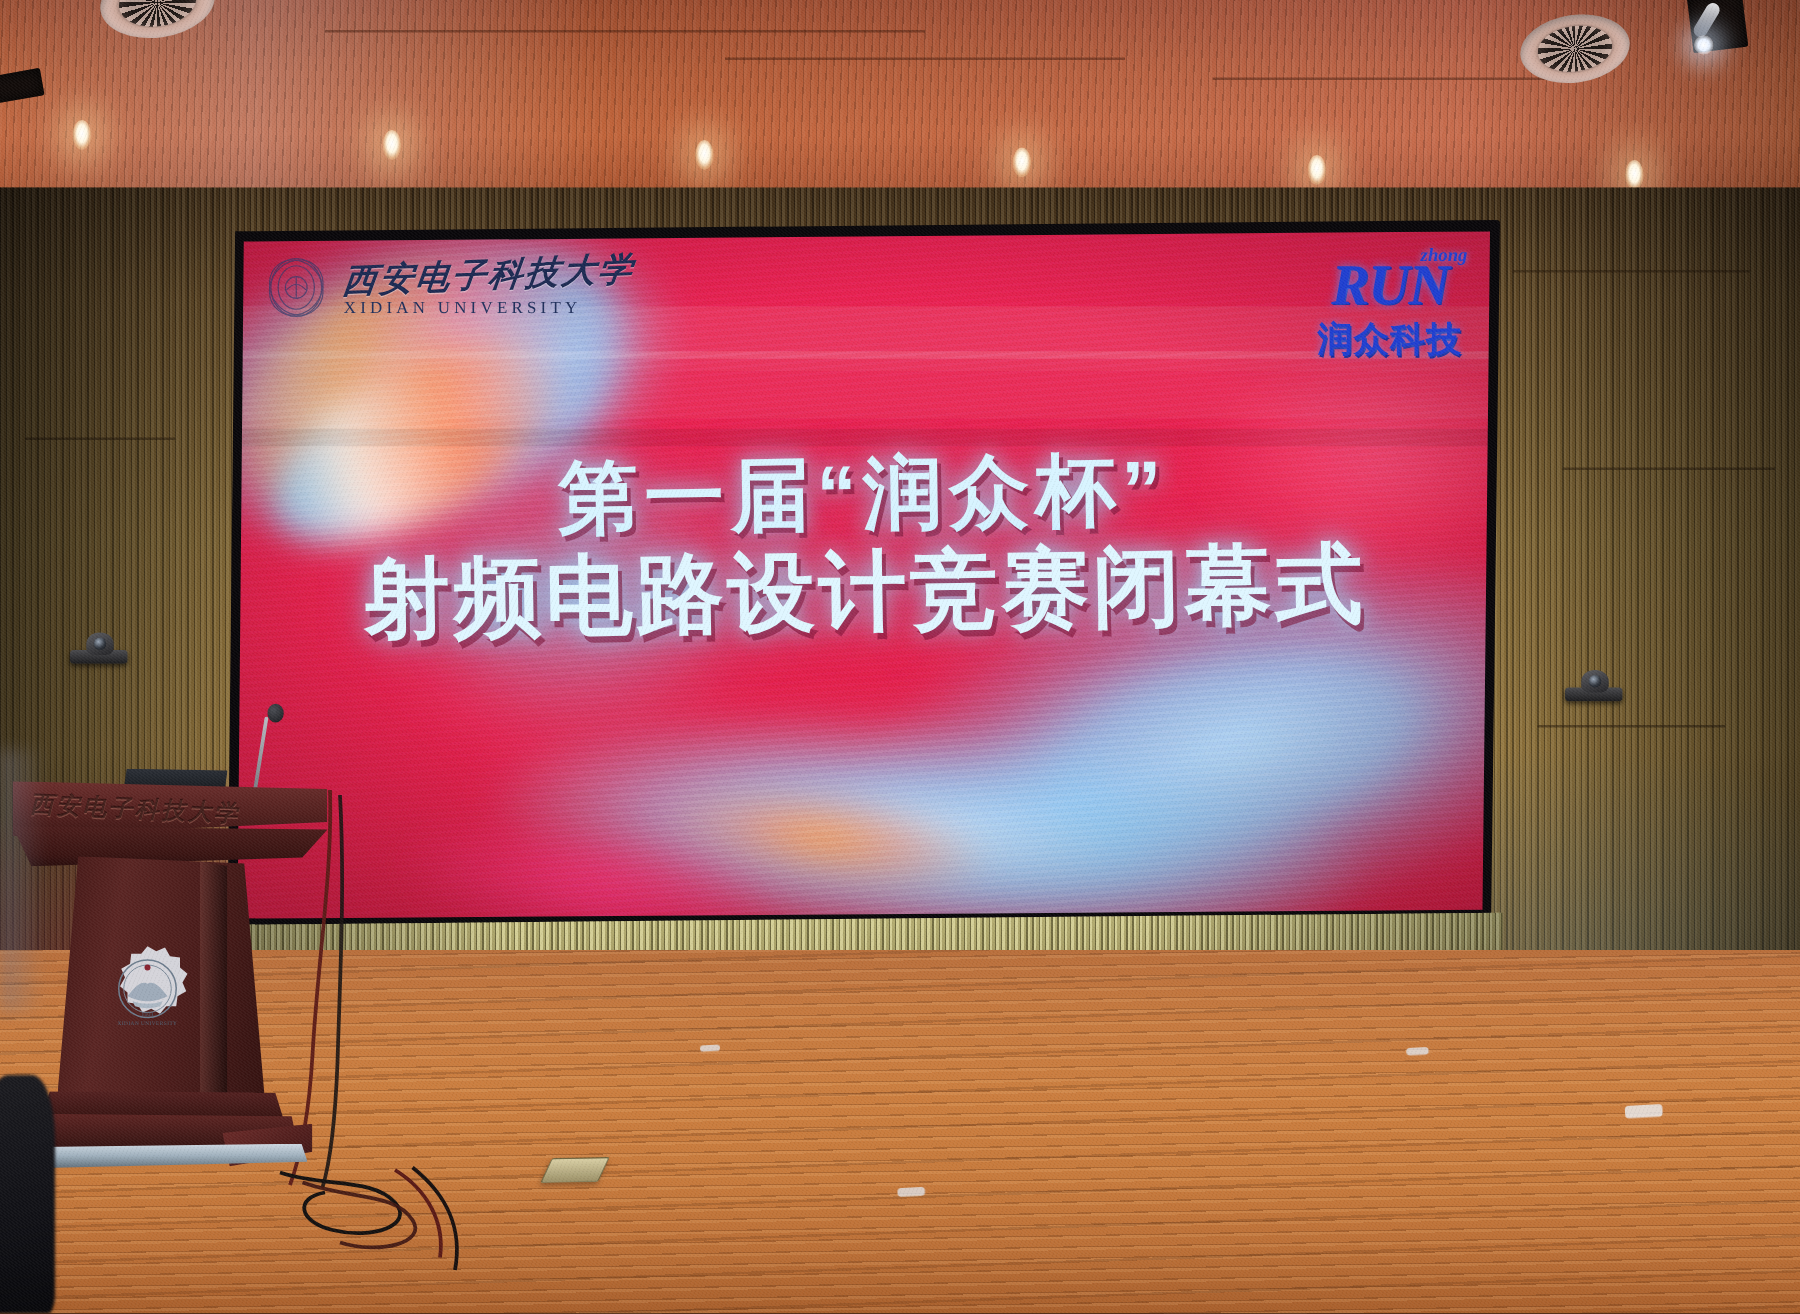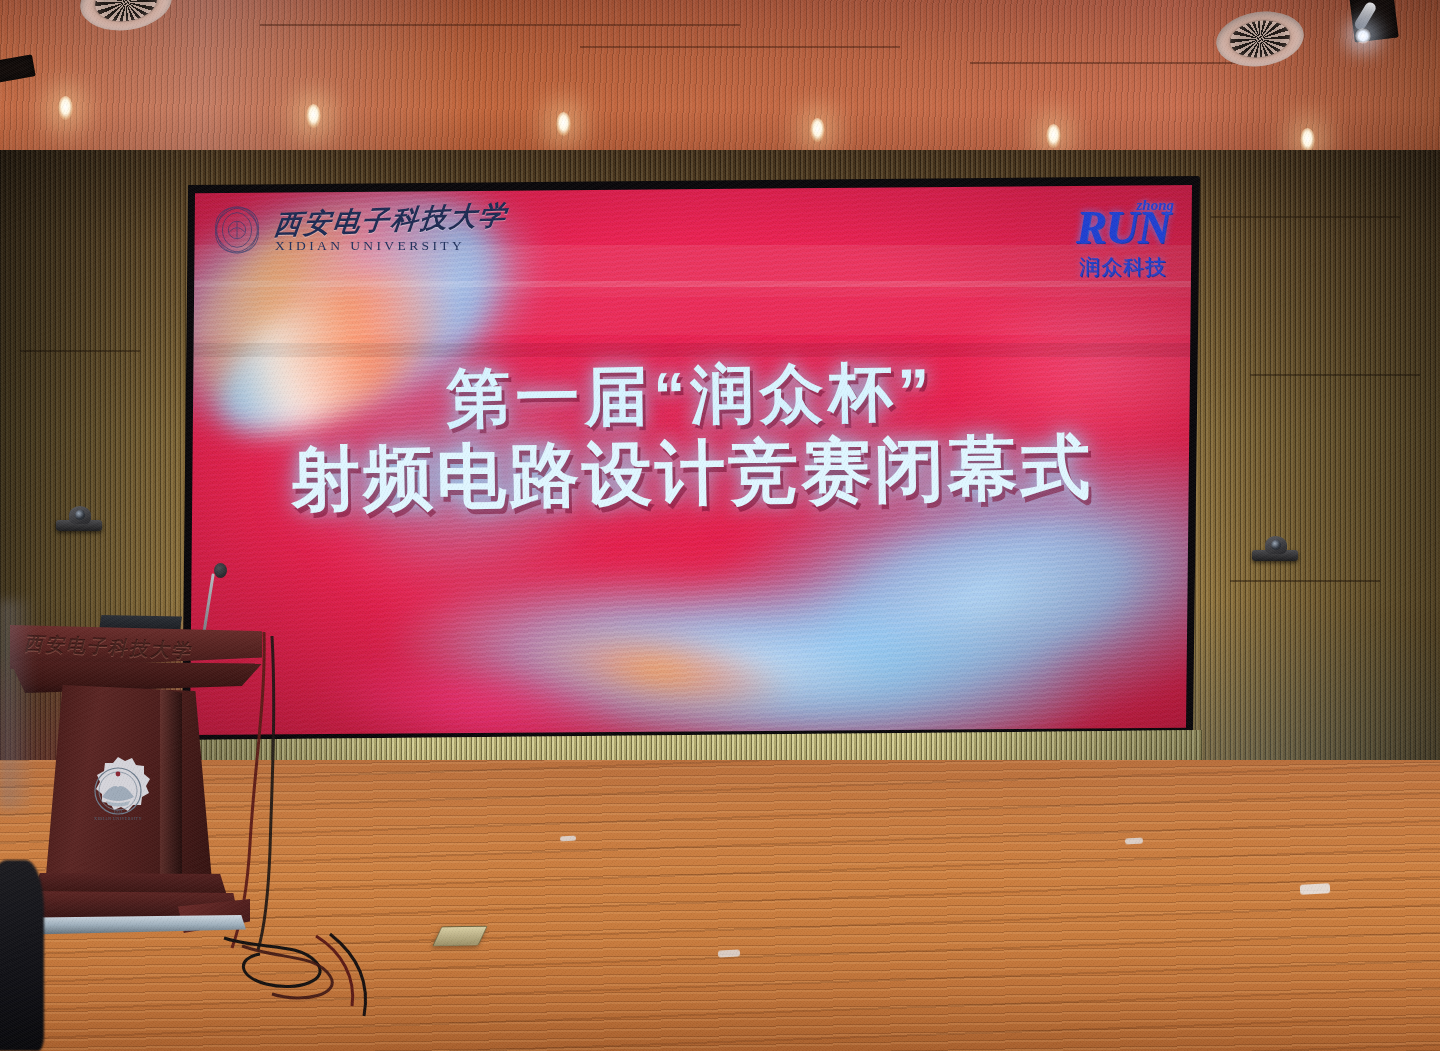--- a/index.html
+++ b/index.html
@@ -172,21 +172,21 @@
     font-family:"Liberation Serif",serif;font-size:46px;font-weight:700;font-style:italic;
     color:#1f3fd0;letter-spacing:-1px;line-height:54px;
     text-shadow:0 0 7px rgba(90,140,255,.85), 1px 1px 0 #0e2190;
   }
   .rz-zhong{
     position:absolute;right:-4px;top:-4px;font-family:"Liberation Serif",serif;
     font-size:15px;font-style:italic;font-weight:700;color:#1f3fd0;
     text-shadow:0 0 5px rgba(120,160,255,.8);
   }
   .rz-cn{
-    font-family:"Liberation Sans",sans-serif;font-size:21px;font-weight:400;color:#1f3fd0;
+    font-family:"Liberation Sans",sans-serif;font-size:28px;font-weight:700;color:#1f3fd0;
     letter-spacing:1px;margin-top:-2px;
     text-shadow:0 0 6px rgba(110,150,255,.75), 1px 1px 0 #0d1f8c;
   }
   .title-block{
     position:absolute;left:0;right:0;top:176px;text-align:center;z-index:7;
     transform:rotate(-0.9deg);
   }
   .t-line1{
     font-family:"Liberation Sans",sans-serif;font-weight:bold;font-size:64px;
     letter-spacing:5px;color:#d8f4ff;line-height:1.07;

